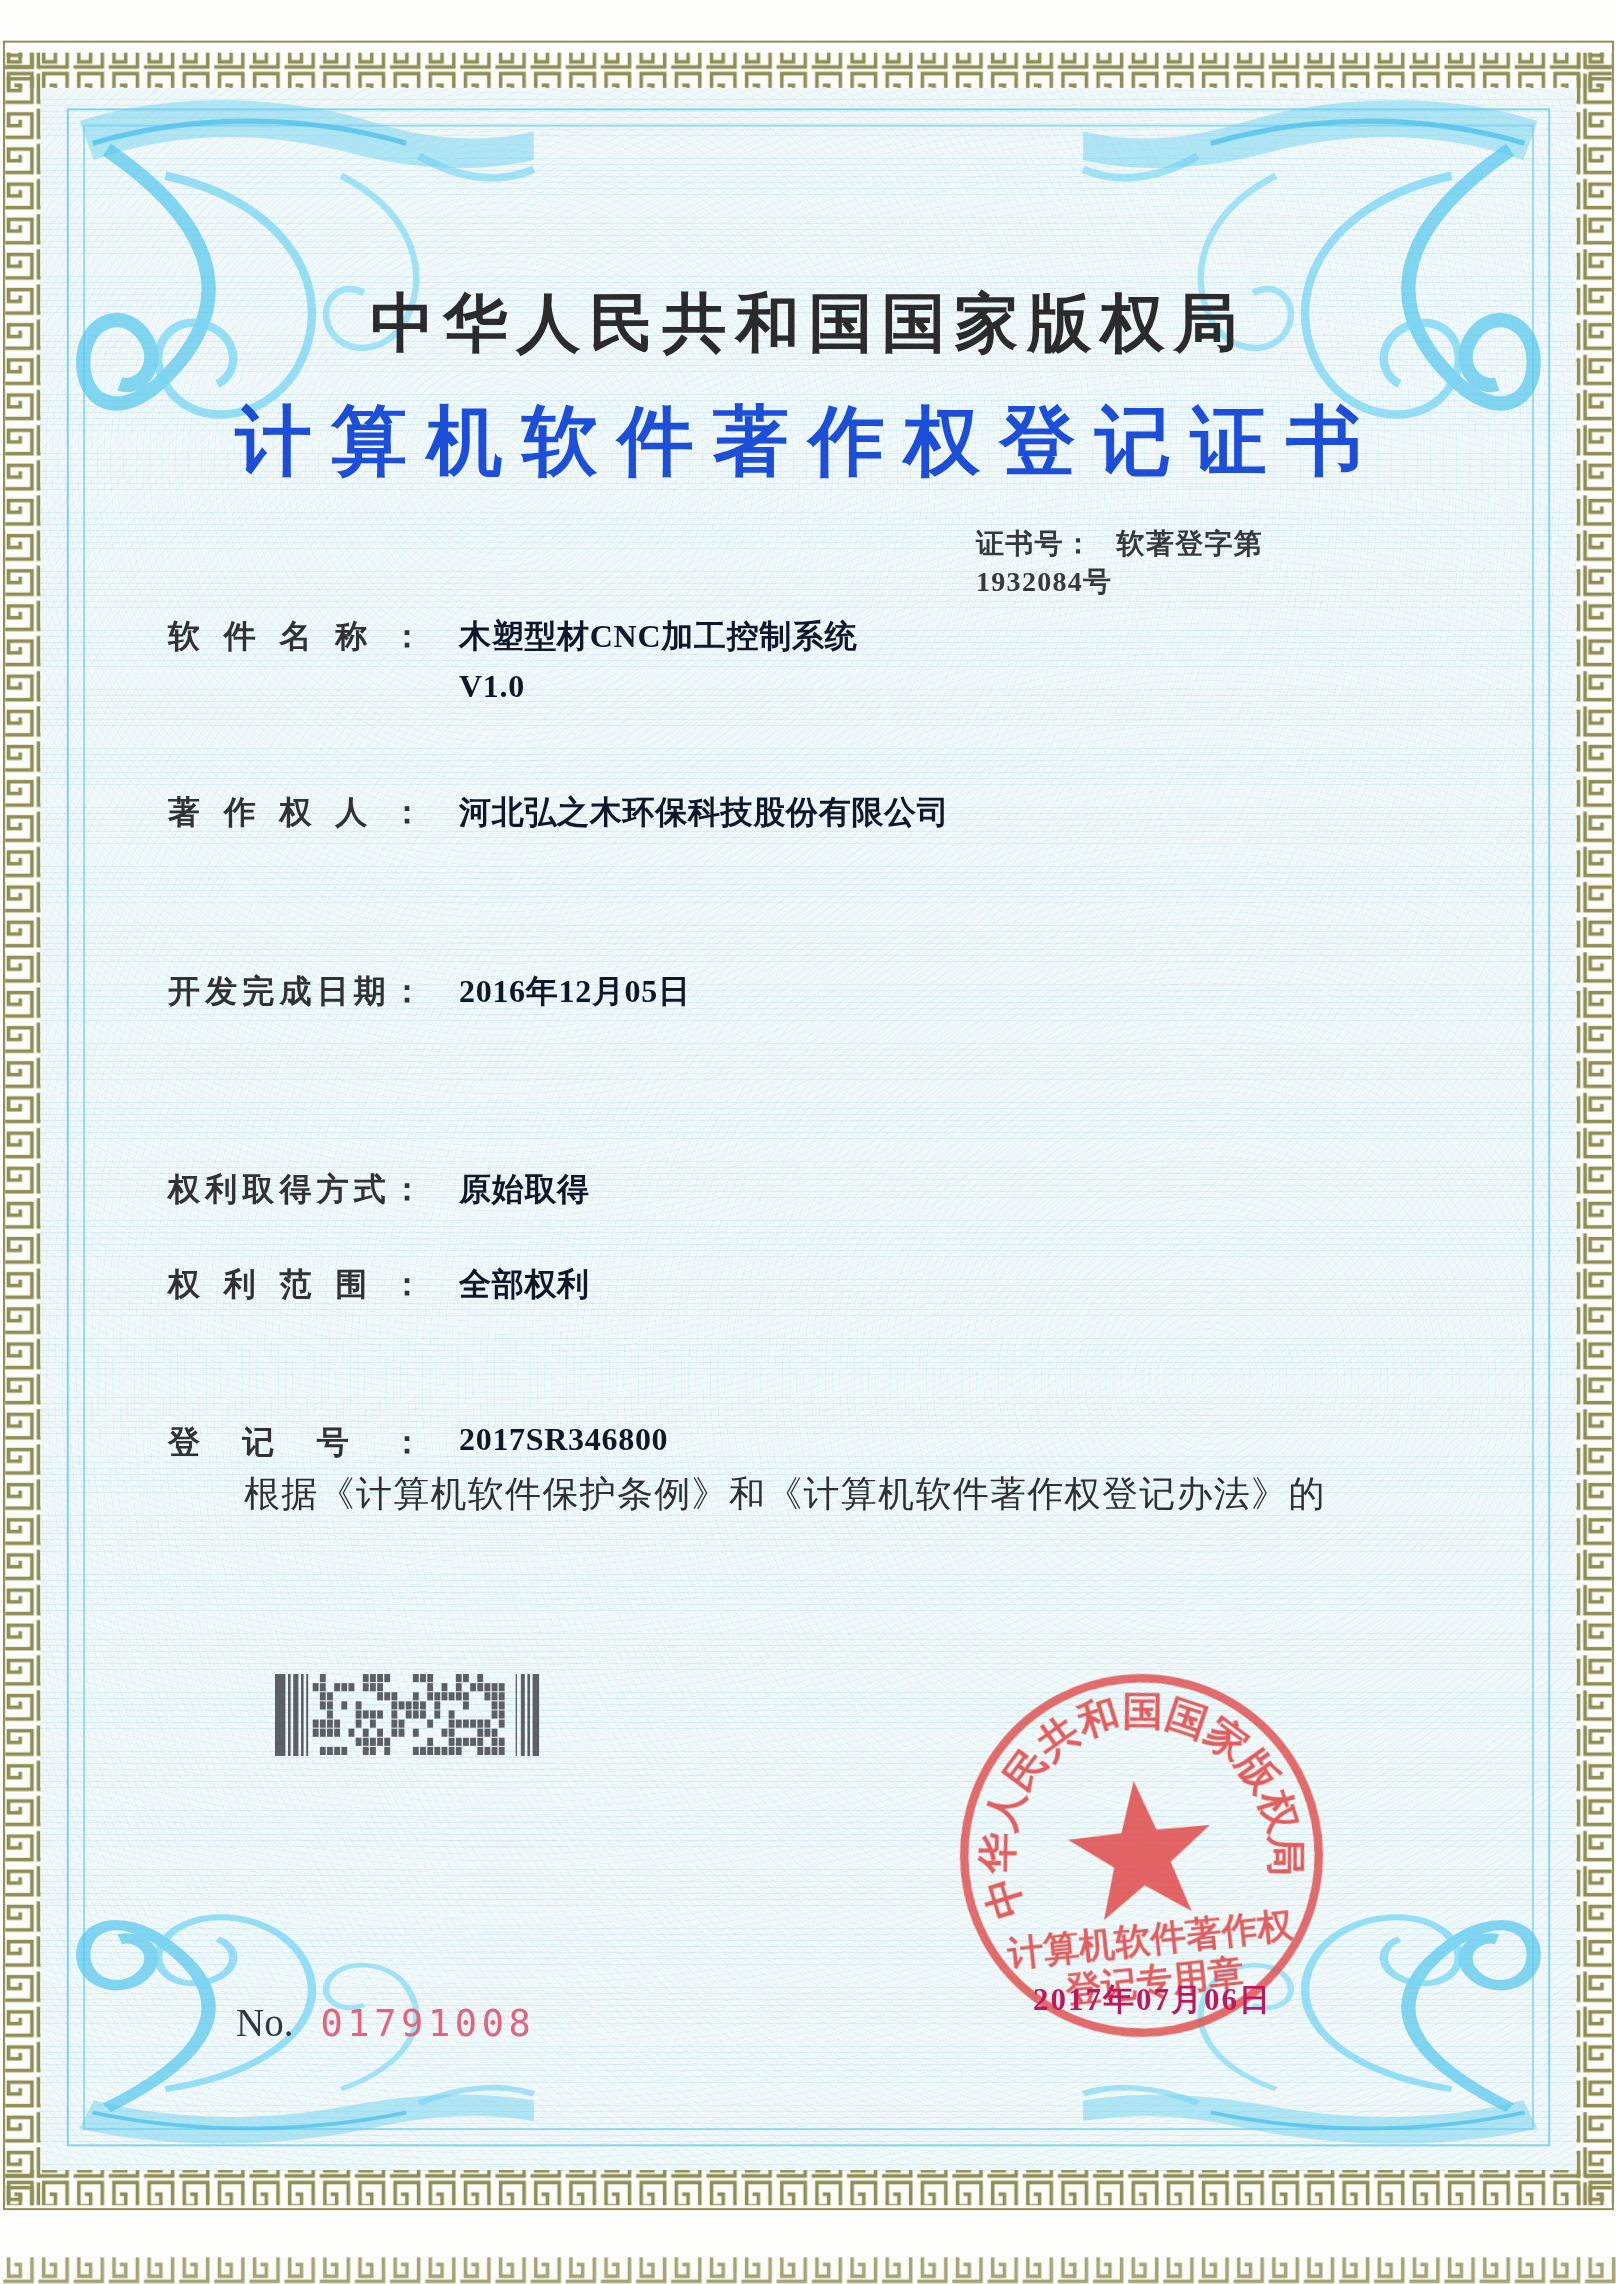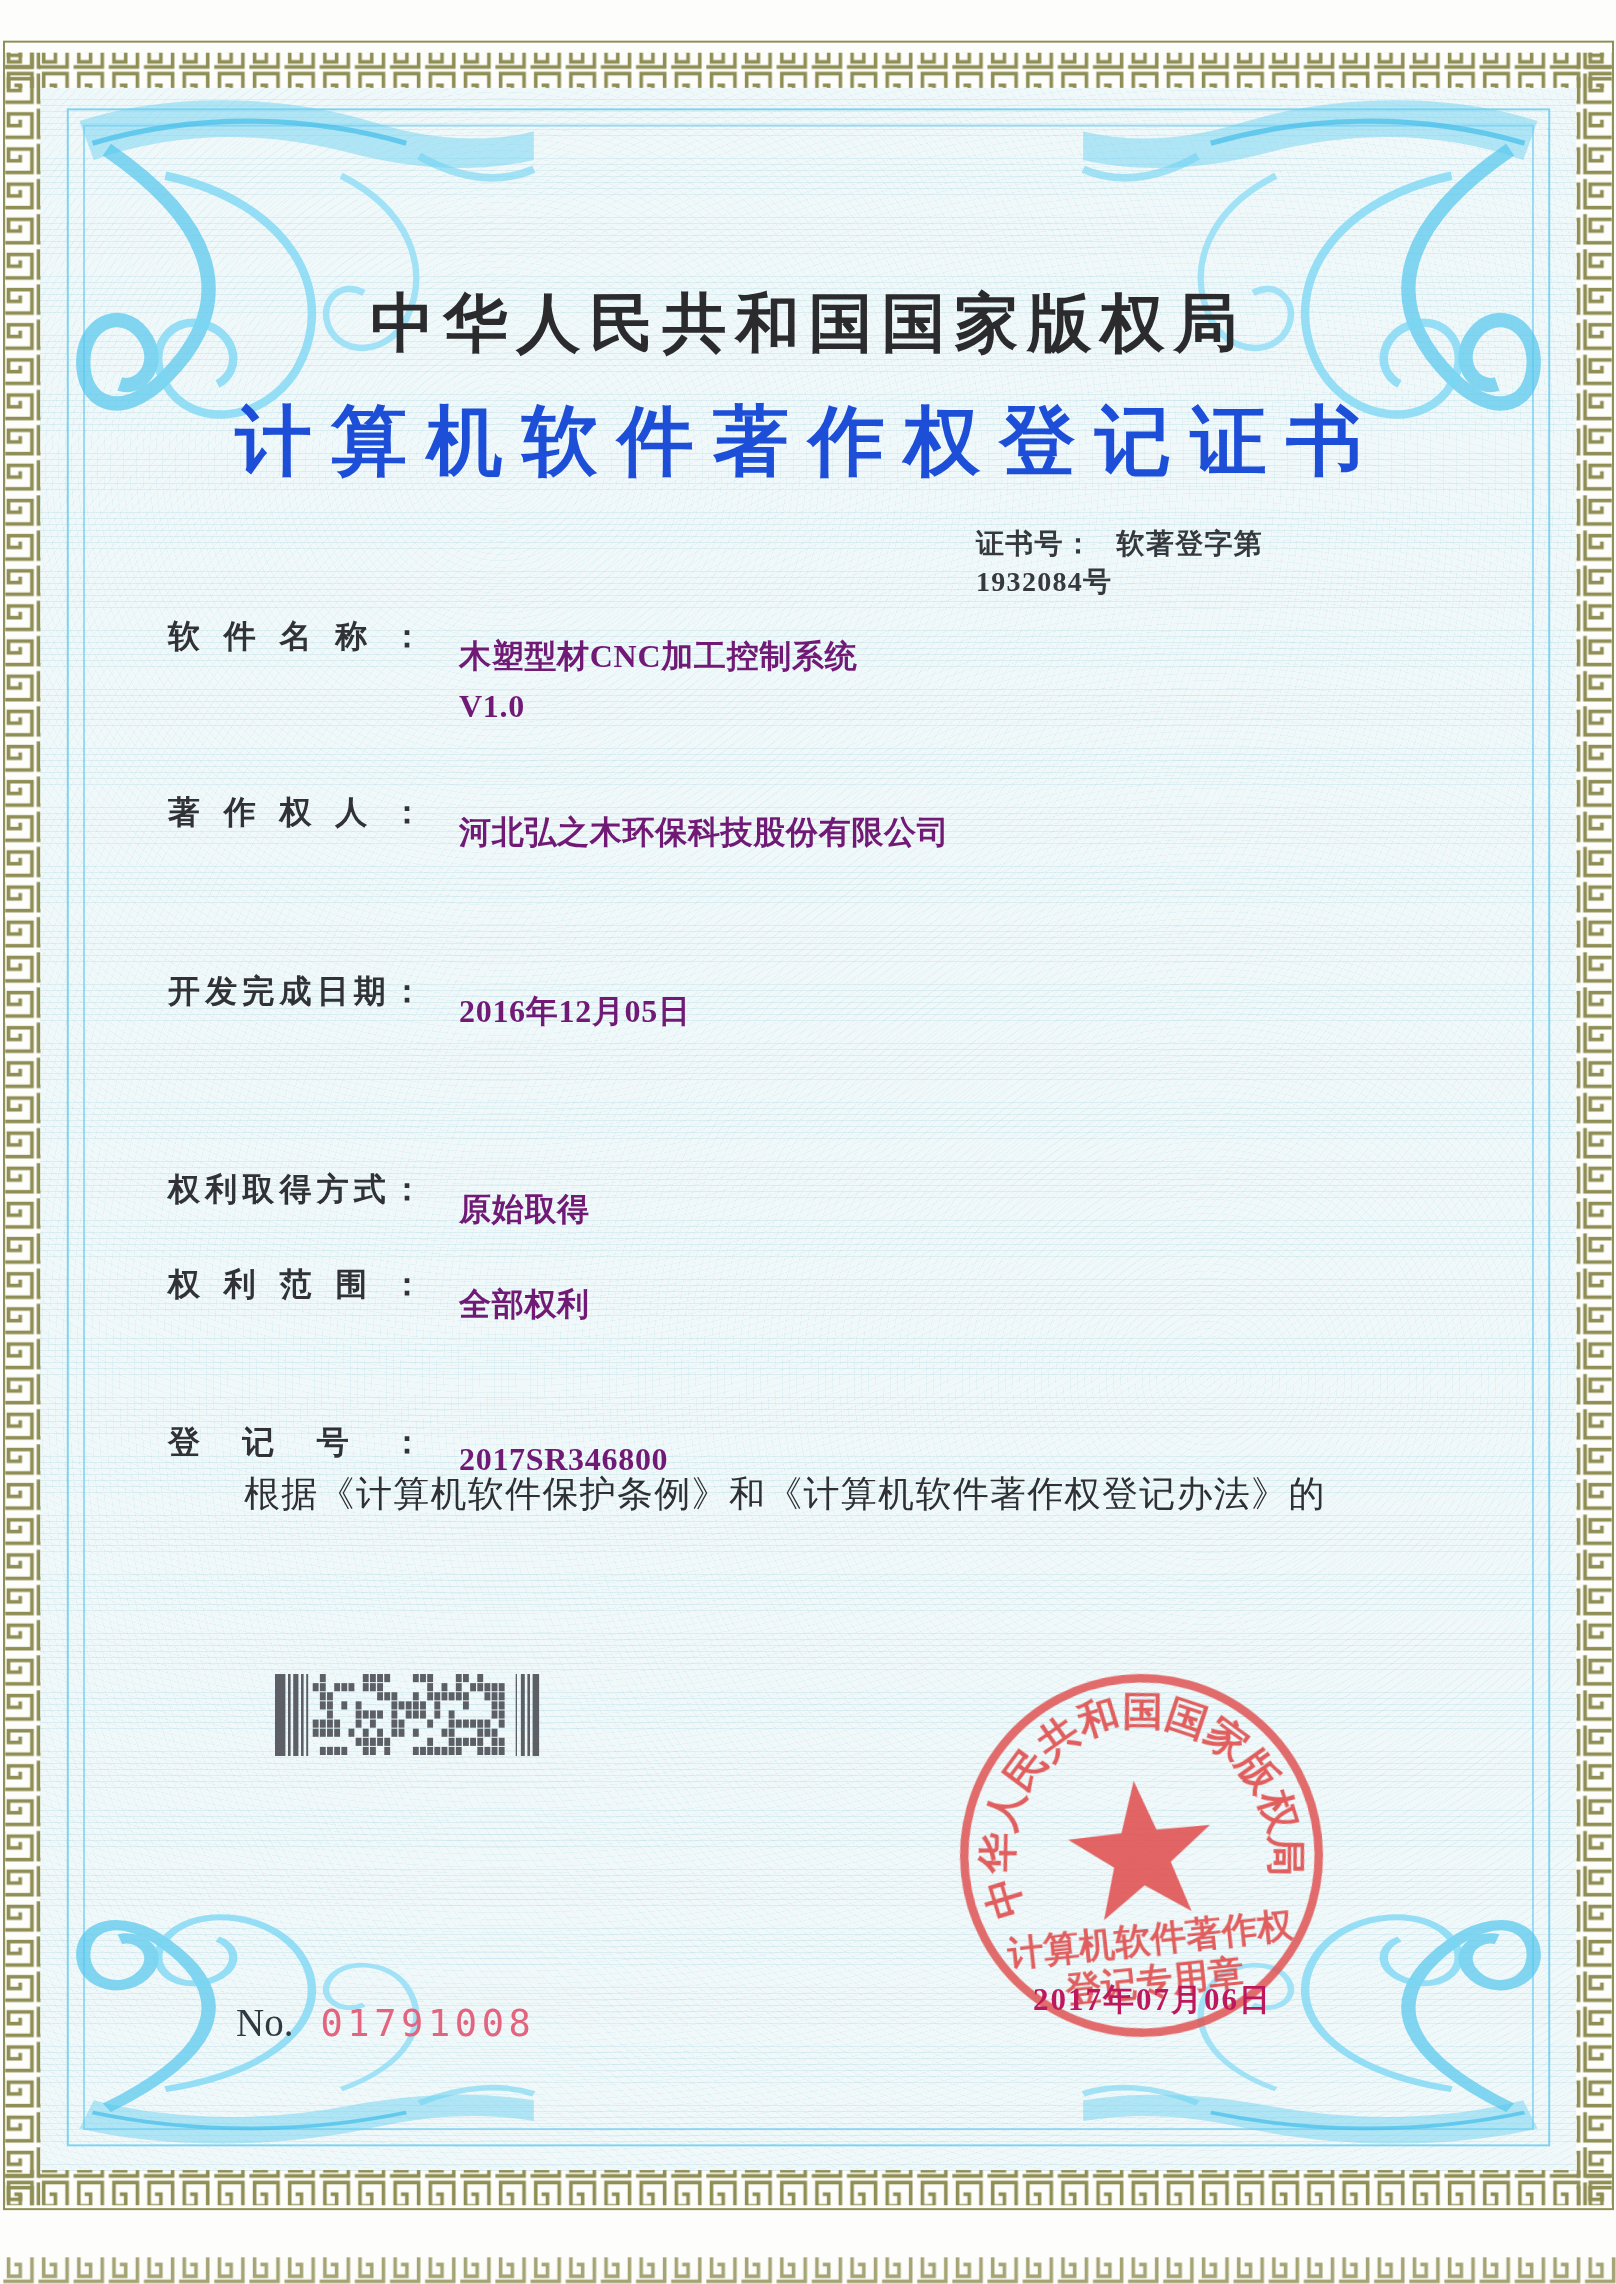--- a/index.html
+++ b/index.html
@@ -30,21 +30,21 @@
   .certno{
     left:976px;top:525px;font-size:28px;font-weight:700;color:#35383c;letter-spacing:1.3px;
   }
   .certno .v{margin-left:23.4px;}
   .flabel{
     left:168px;width:255px;display:inline-block;
     font-size:32px;font-weight:600;color:#303236;
     text-align:justify;text-align-last:justify;
   }
   .fvalue{
-    left:459px;font-size:32px;font-weight:600;color:#701a75;letter-spacing:0.7px;margin-top:20px;
+    left:459px;font-size:32px;font-weight:600;color:#0f172a;letter-spacing:0.7px;
   }
   .row{left:0;top:0;width:1617px;height:40px;}
   .statement{
     left:171px;width:1328px;font-size:36px;font-weight:500;color:#2e3034;
     letter-spacing:1.3px;line-height:1.25;
   }
   .indent{text-indent:73px;}
   .issue-date{
     left:944px;top:1979px;width:417px;text-align:center;z-index:5;
     font-size:31px;font-weight:700;color:#be185d;letter-spacing:2px;

